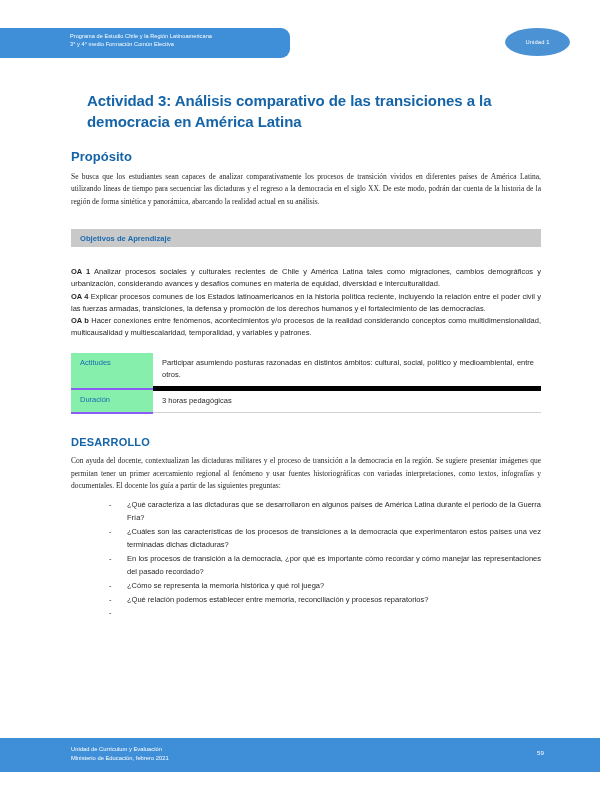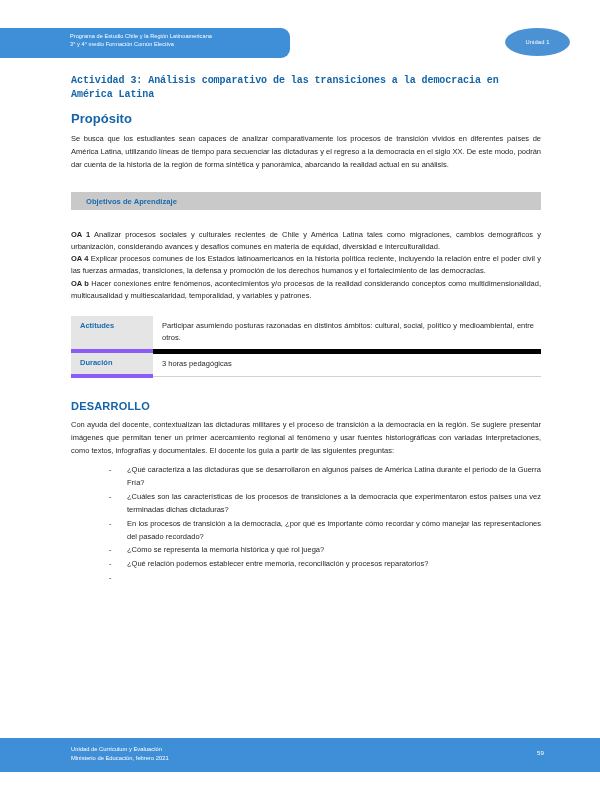--- a/index.html
+++ b/index.html
@@ -70,53 +70,53 @@
 
   
   .content {
     position: absolute;
     left: 71px;
     top: 74px;
     width: 470px;
   }
 
   h1.activity-title {
-    margin: 0;
-    font-size: 10px;
+    margin: 16px;
+    font-size: 15px;
     line-height: 1.42;
     font-weight: bold;
     color: #1564a8;
     letter-spacing: -0.06px;
-    font-family: Liberation Mono, monospace;
   }
 
   .proposito-label {
     margin-top: 9px;
     font-size: 13px;
     font-weight: bold;
     color: #1564a8;
     letter-spacing: 0.02px;
   }
 
   p.body-text {
     margin: 7px 0 0 0;
     font-size: 7.5px;
     line-height: 1.72;
     text-align: justify;
     color: #231f20;
+    font-family: Liberation Serif, serif;
   }
 
   
   .oa-bar {
     margin-top: 20px;
     background: #c9c9c9;
     height: 18px;
     display: flex;
     align-items: center;
-    padding-left: 15px;
+    padding-left: 9px;
     box-sizing: border-box;
   }
   .oa-bar span {
     font-size: 7.6px;
     font-weight: bold;
     color: #1a6bb0;
     letter-spacing: 0.02px;
   }
   .oa-body {
     border-top: 2px solid #ffffff;
@@ -141,24 +141,24 @@
     table-layout: fixed;
   }
   .attr-table td {
     vertical-align: top;
     padding: 4px 7px 5px 9px;
     font-size: 7.5px;
     line-height: 1.6;
   }
   .attr-table td.label {
     width: 66px;
-    background: #e5e5e5;
+    background: #86efac;
     color: #1a6bb0;
-    font-weight: bold;
-    border-bottom: 4px solid #8b5cf6;
+    font-weight: normal;
+    border-bottom: 2px solid #8b5cf6;
   }
   .attr-table td.value {
     background: #ffffff;
     color: #231f20;
     border-bottom: 1px solid #d2d2d2;
     border-top: 5px solid #000000;
     text-align: justify;
   }
   .attr-table tr:first-child td.value {
     border-top: none;

